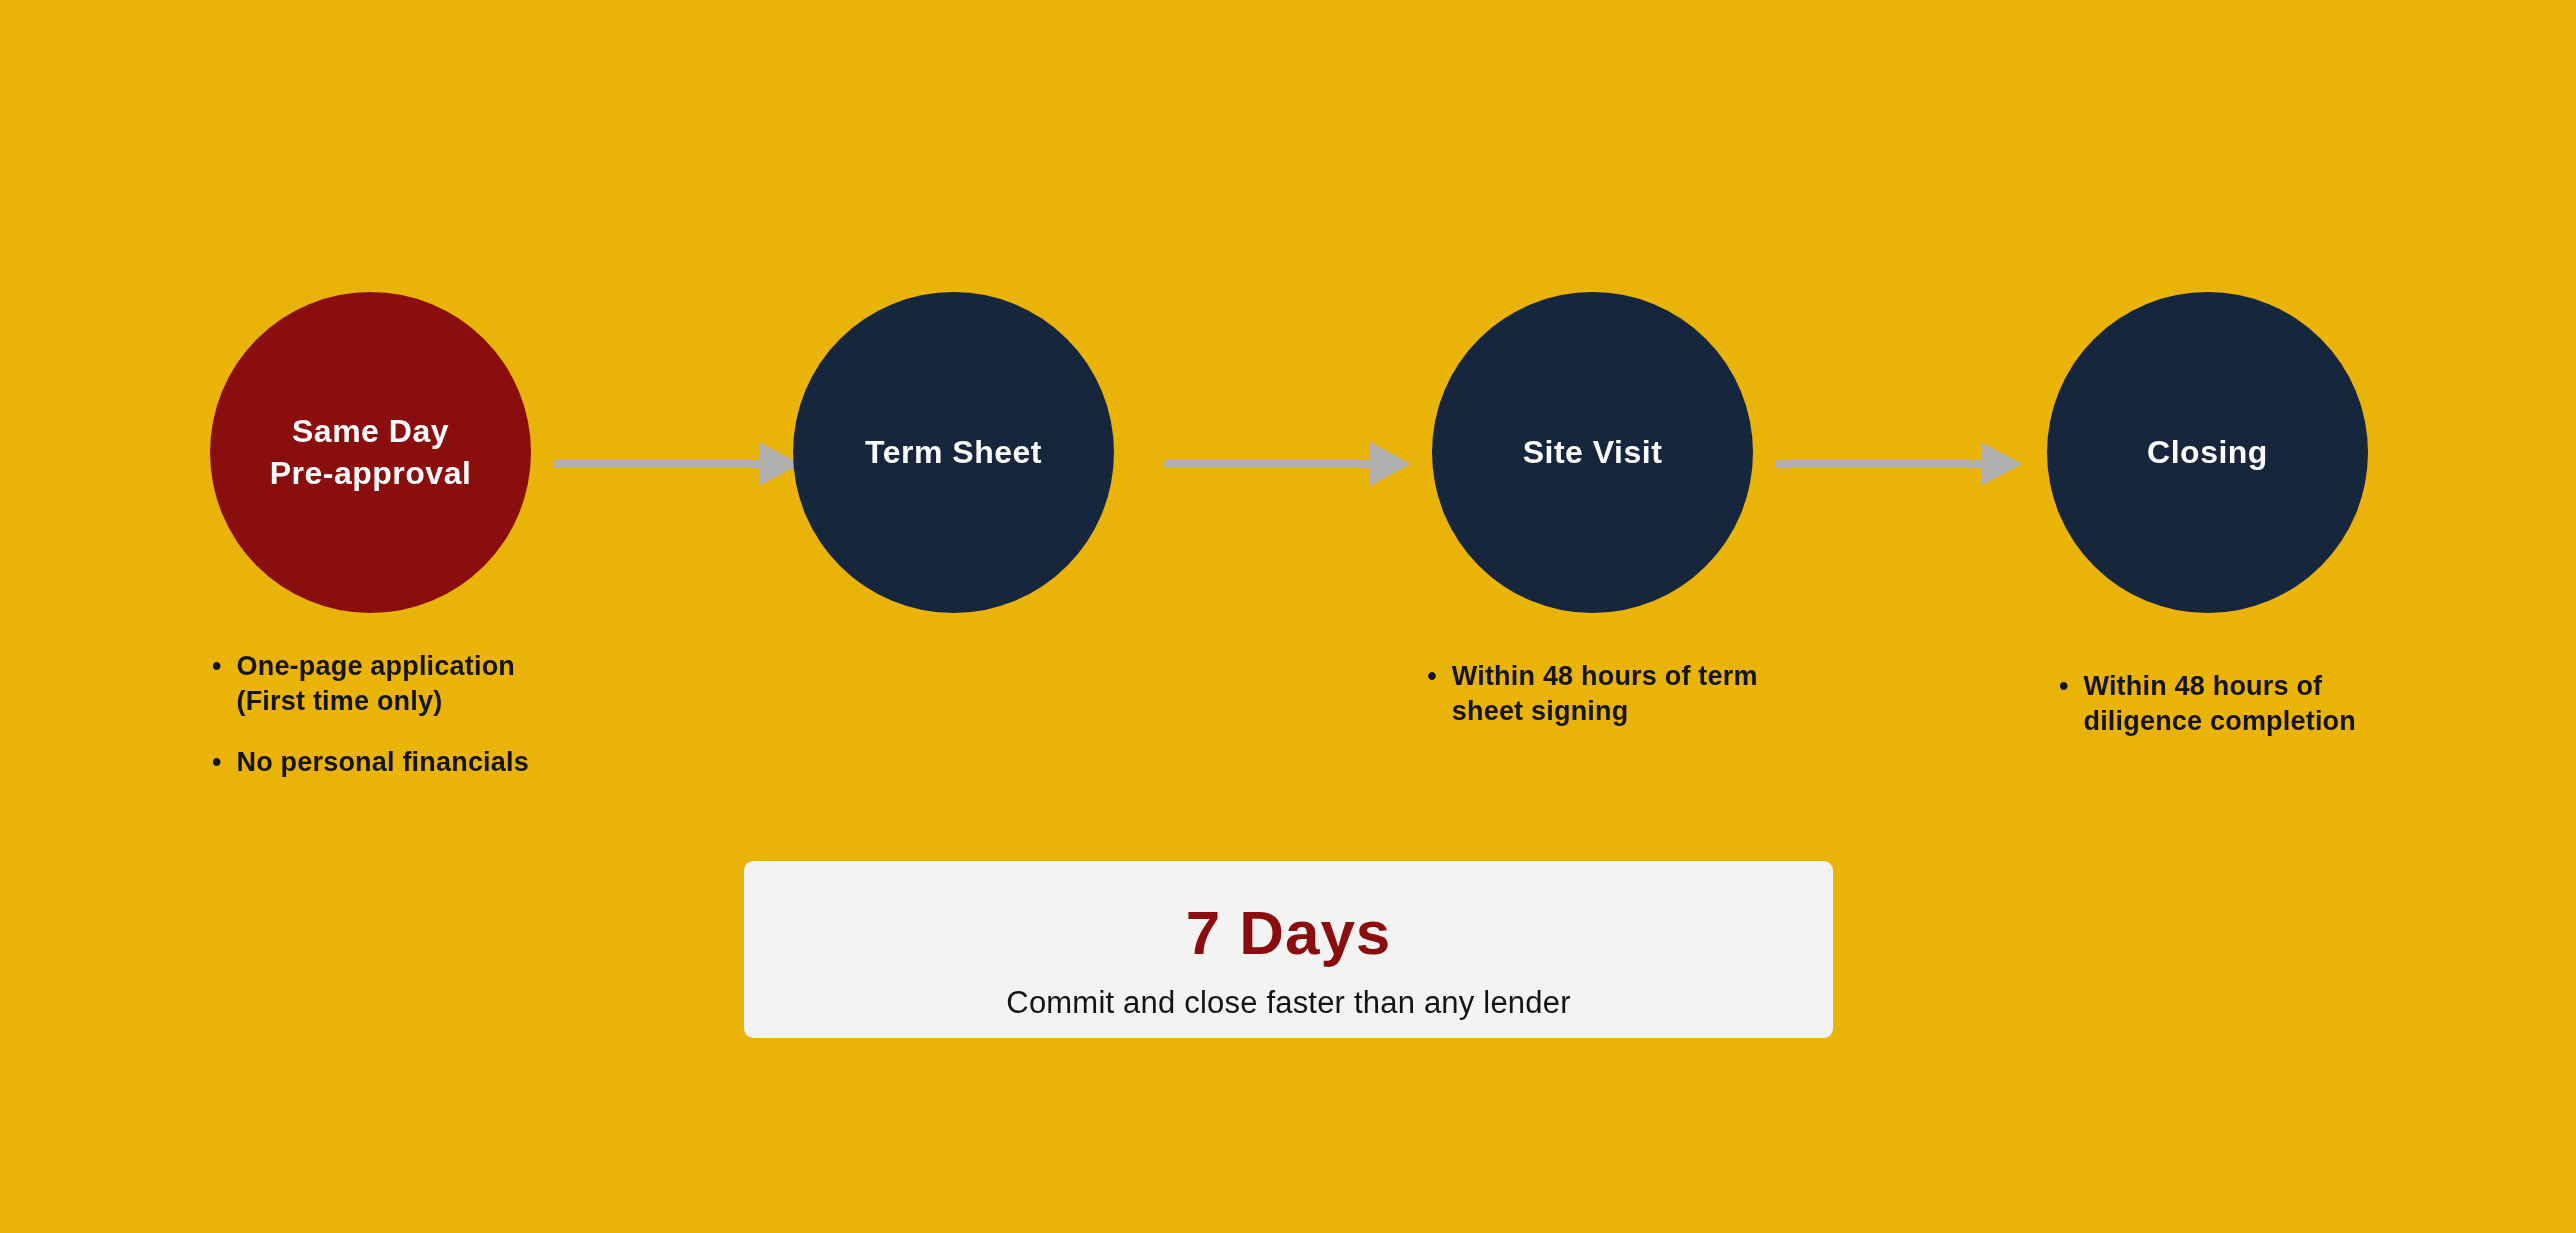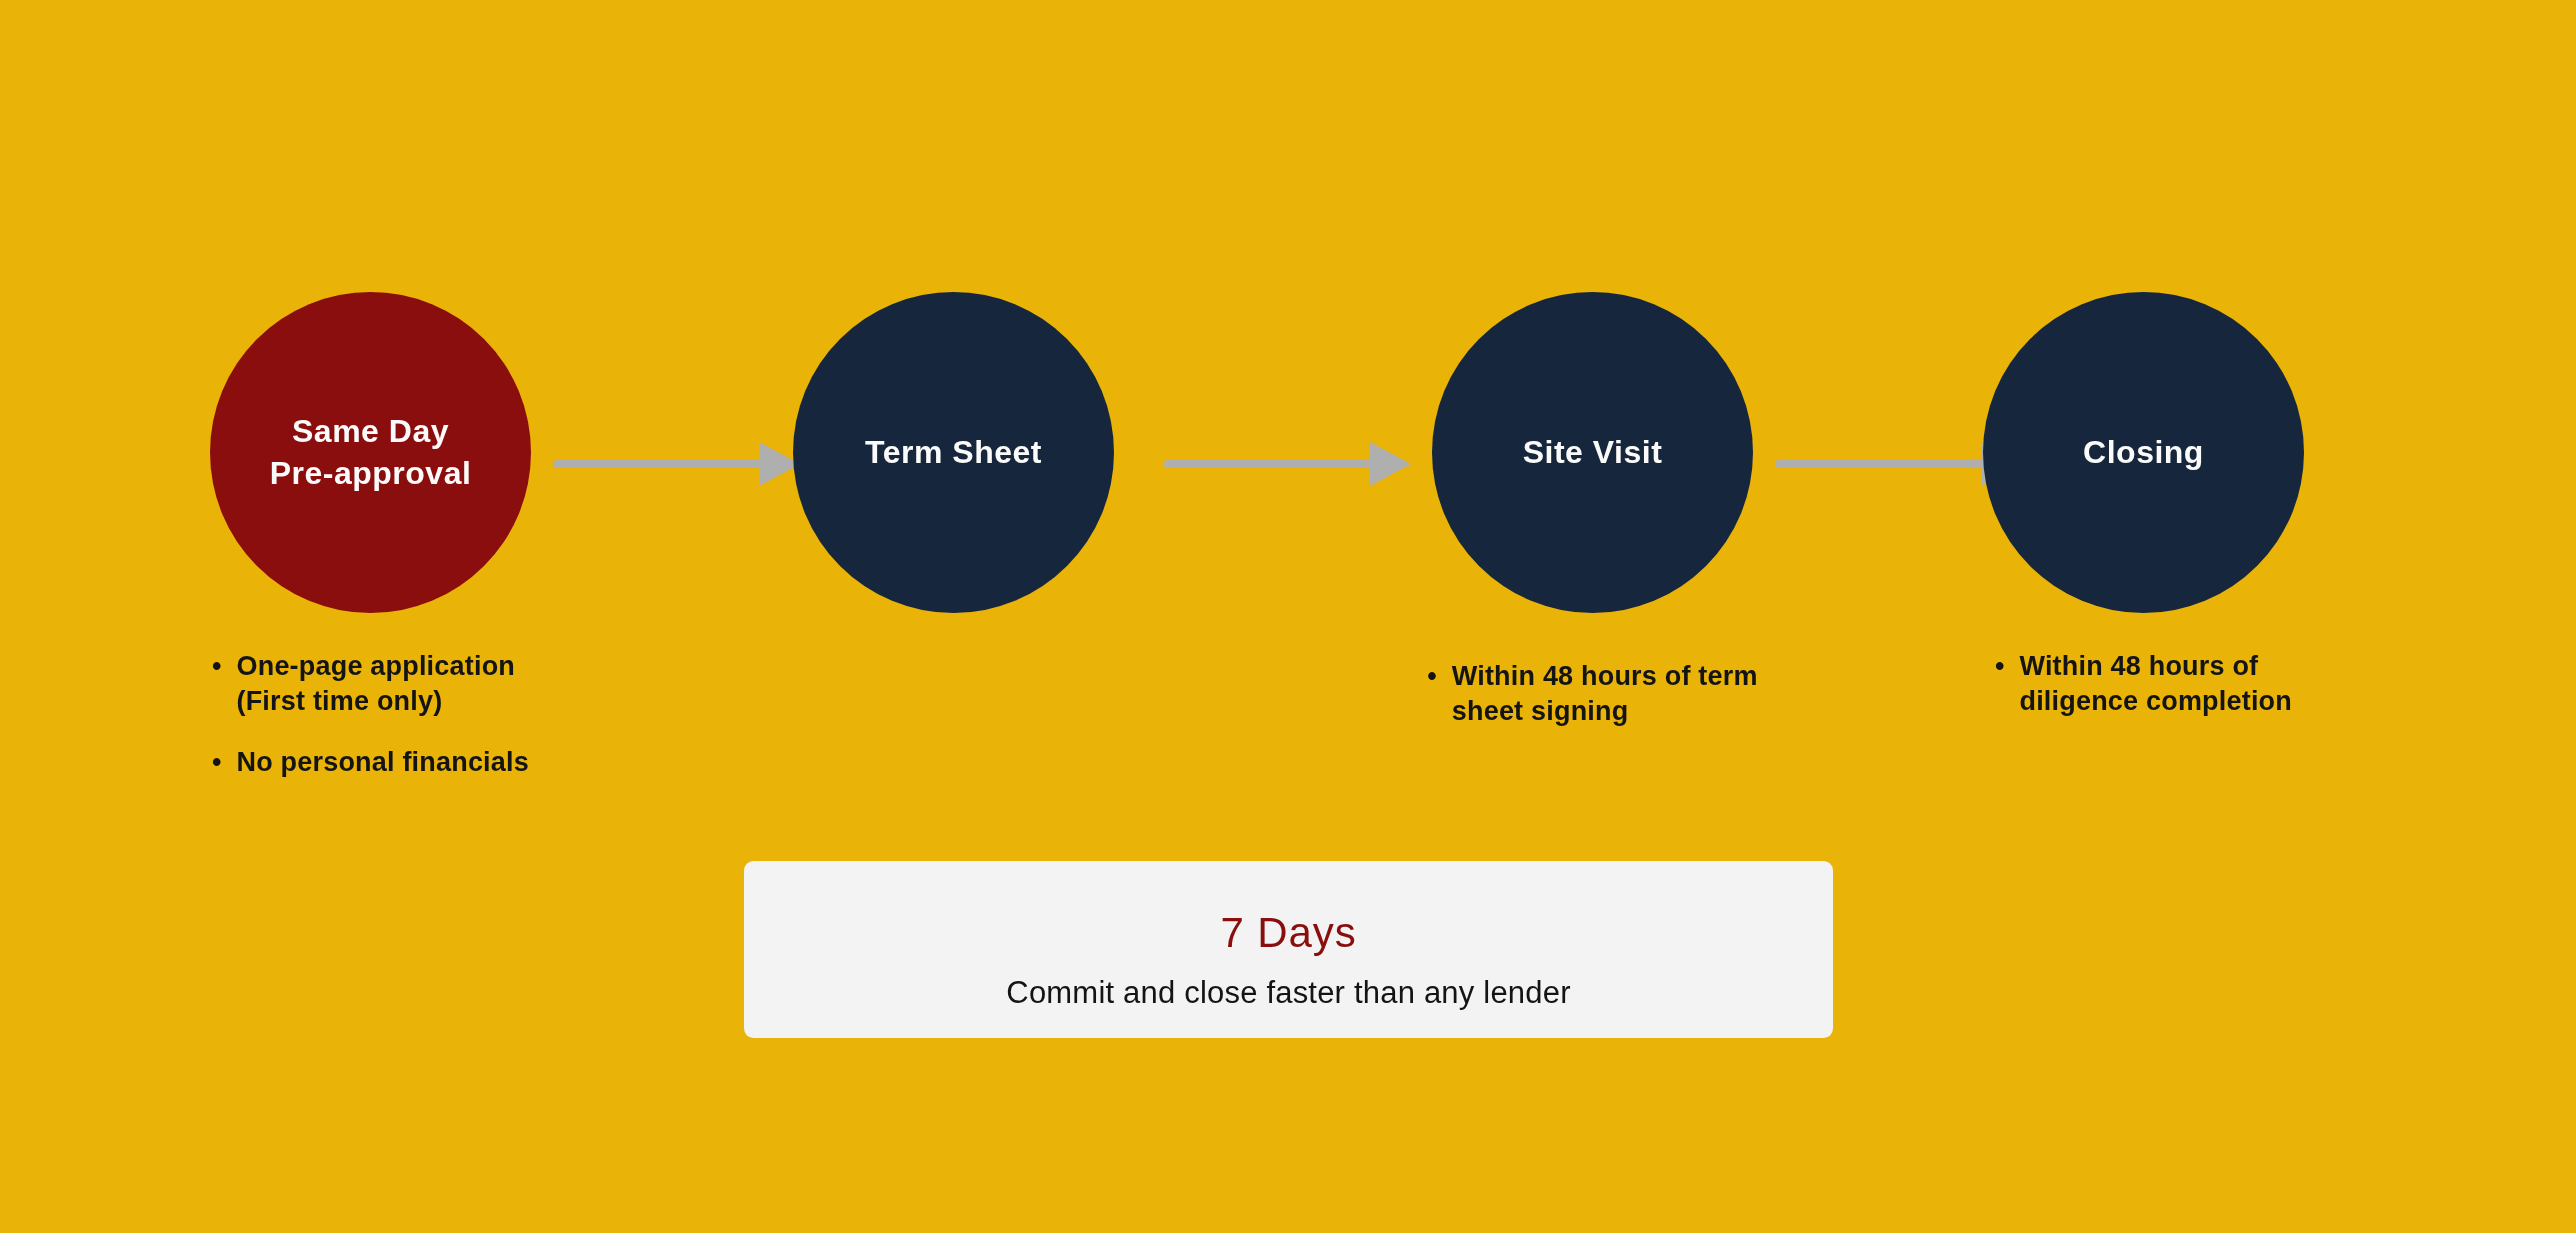--- a/index.html
+++ b/index.html
@@ -21,21 +21,21 @@
     position: absolute;
     top: 292px;
     width: 415px;
     display: flex;
     flex-direction: column;
     align-items: center;
   }
   .step-1 { left: 163px; }
   .step-2 { left: 746px; }
   .step-3 { left: 1385px; gap: 10px; }
-  .step-4 { left: 1936px; }
+  .step-4 { left: 2000px; gap: 20px; }
 
   .circle {
     width: 321px;
     height: 321px;
     border-radius: 50%;
     display: flex;
     align-items: center;
     justify-content: center;
     text-align: center;
   }
@@ -120,22 +120,22 @@
     background: var(--banner_bg);
     display: flex;
     flex-direction: column;
     align-items: center;
     justify-content: center;
     padding-top: 5.7px;
     box-sizing: border-box;
     gap: 22.6px;
   }
   .summary-headline {
-    font-size: 42px;
-    font-weight: normal;
+    font-size: 62px;
+    font-weight: bold;
     letter-spacing: 0.9px;
     line-height: 1;
     color: var(--red);
     margin-top: 17px;
   }
   .summary-subtext {
     font-size: 31px;
     font-weight: normal;
     line-height: 1.1;
     color: var(--text_dark);

